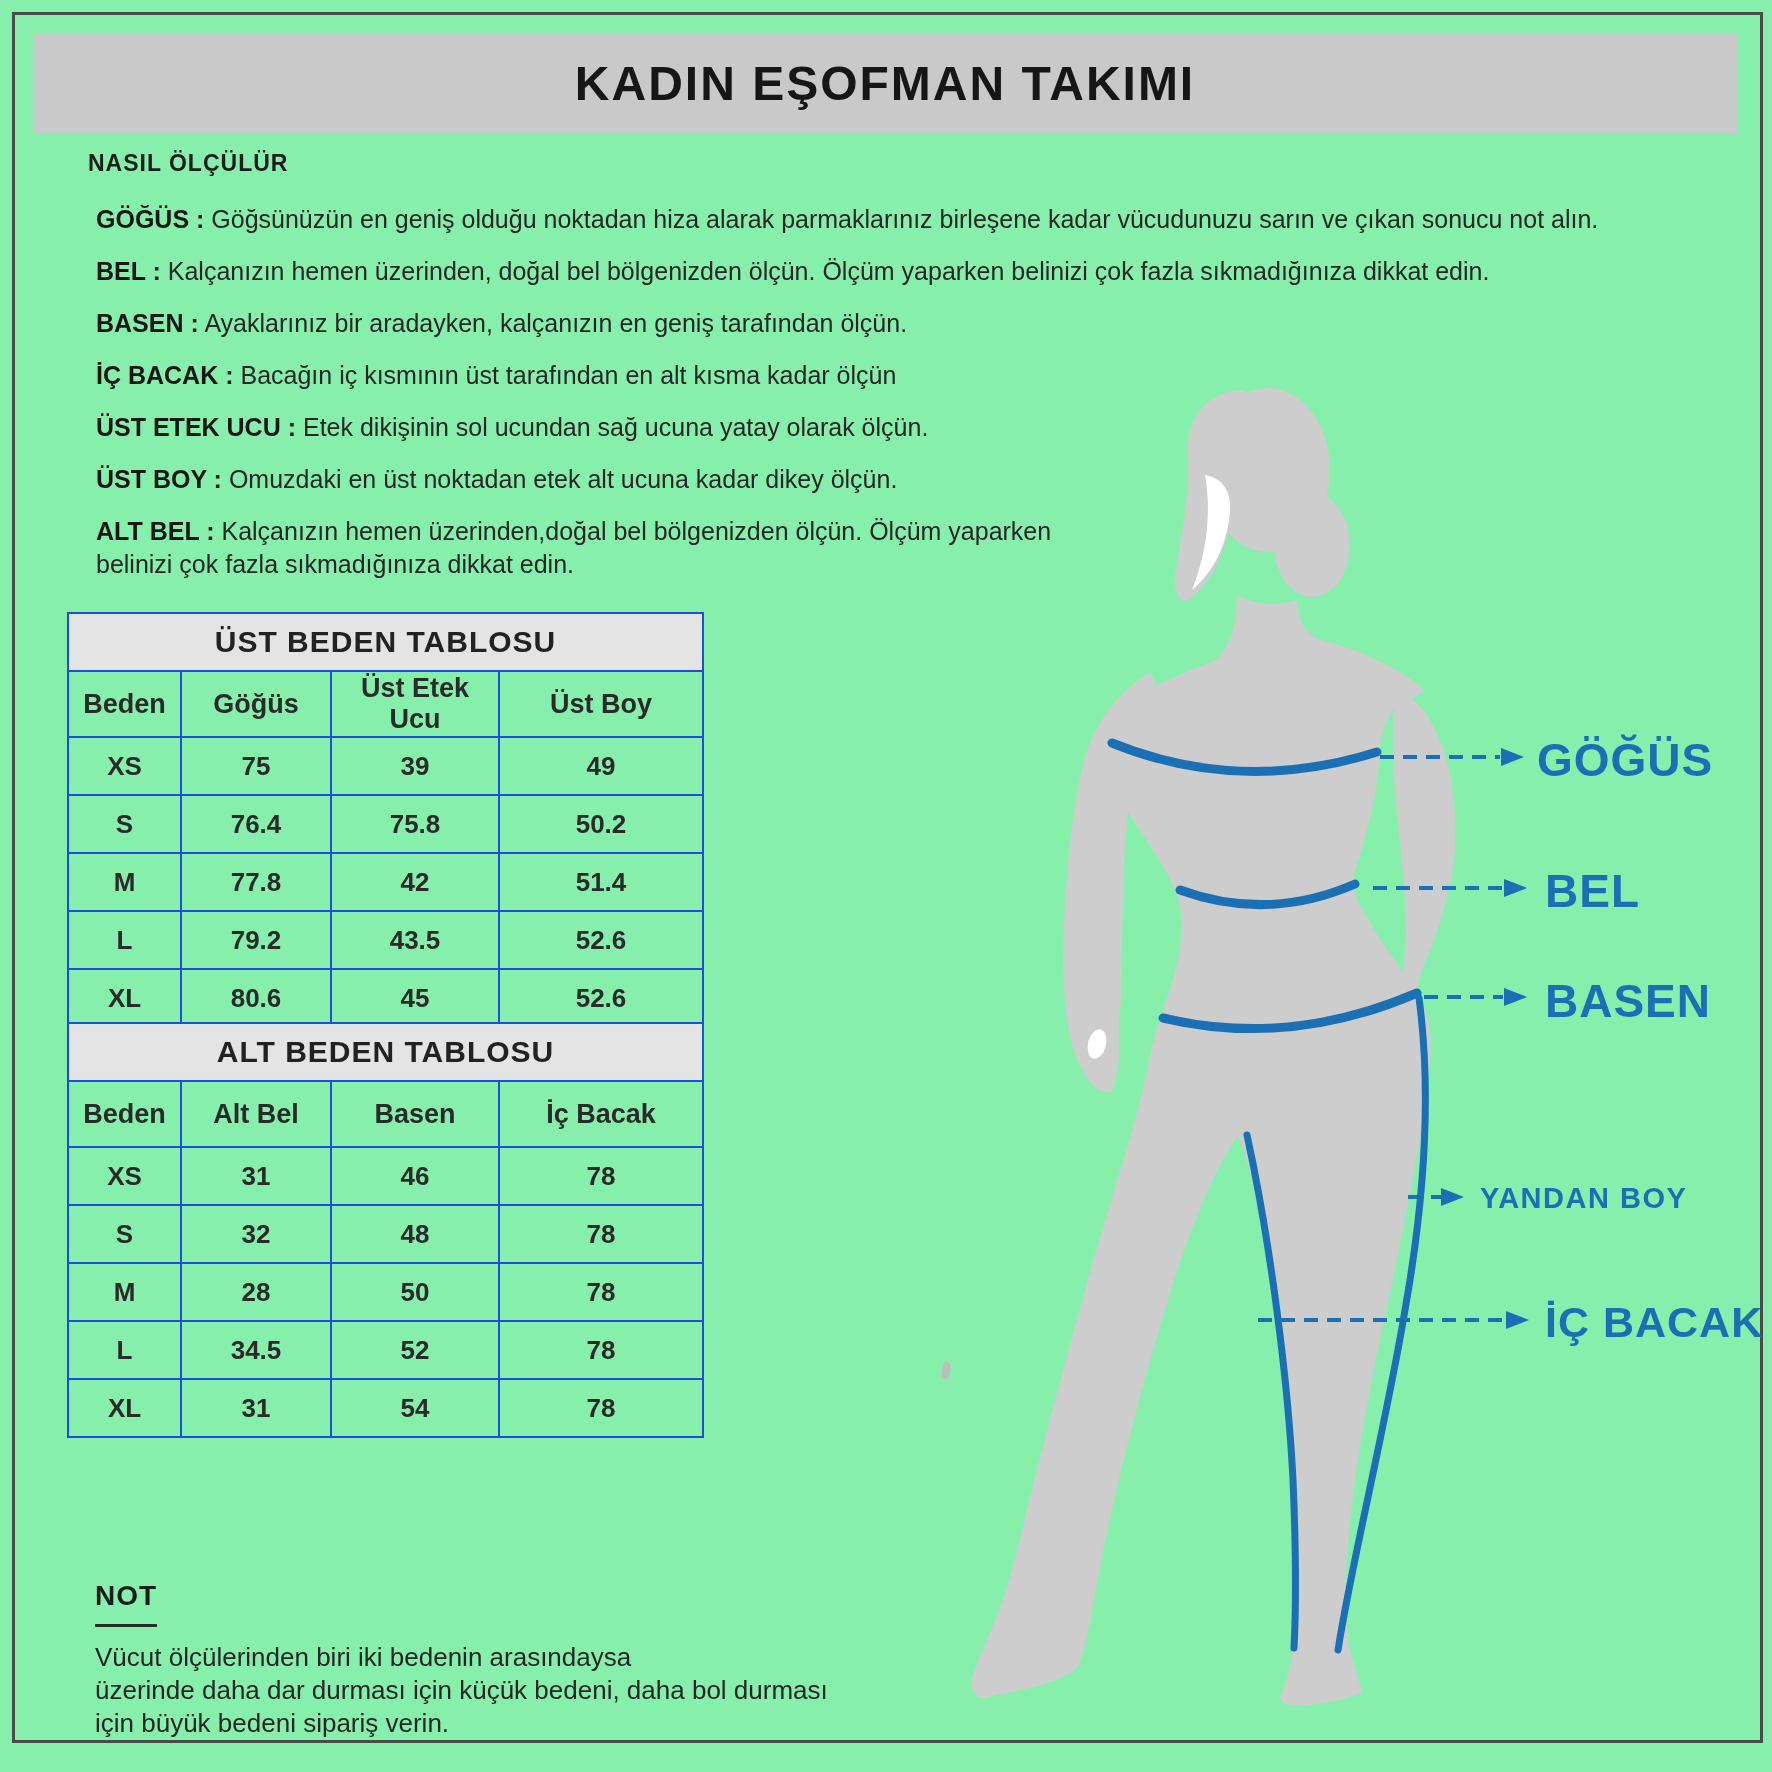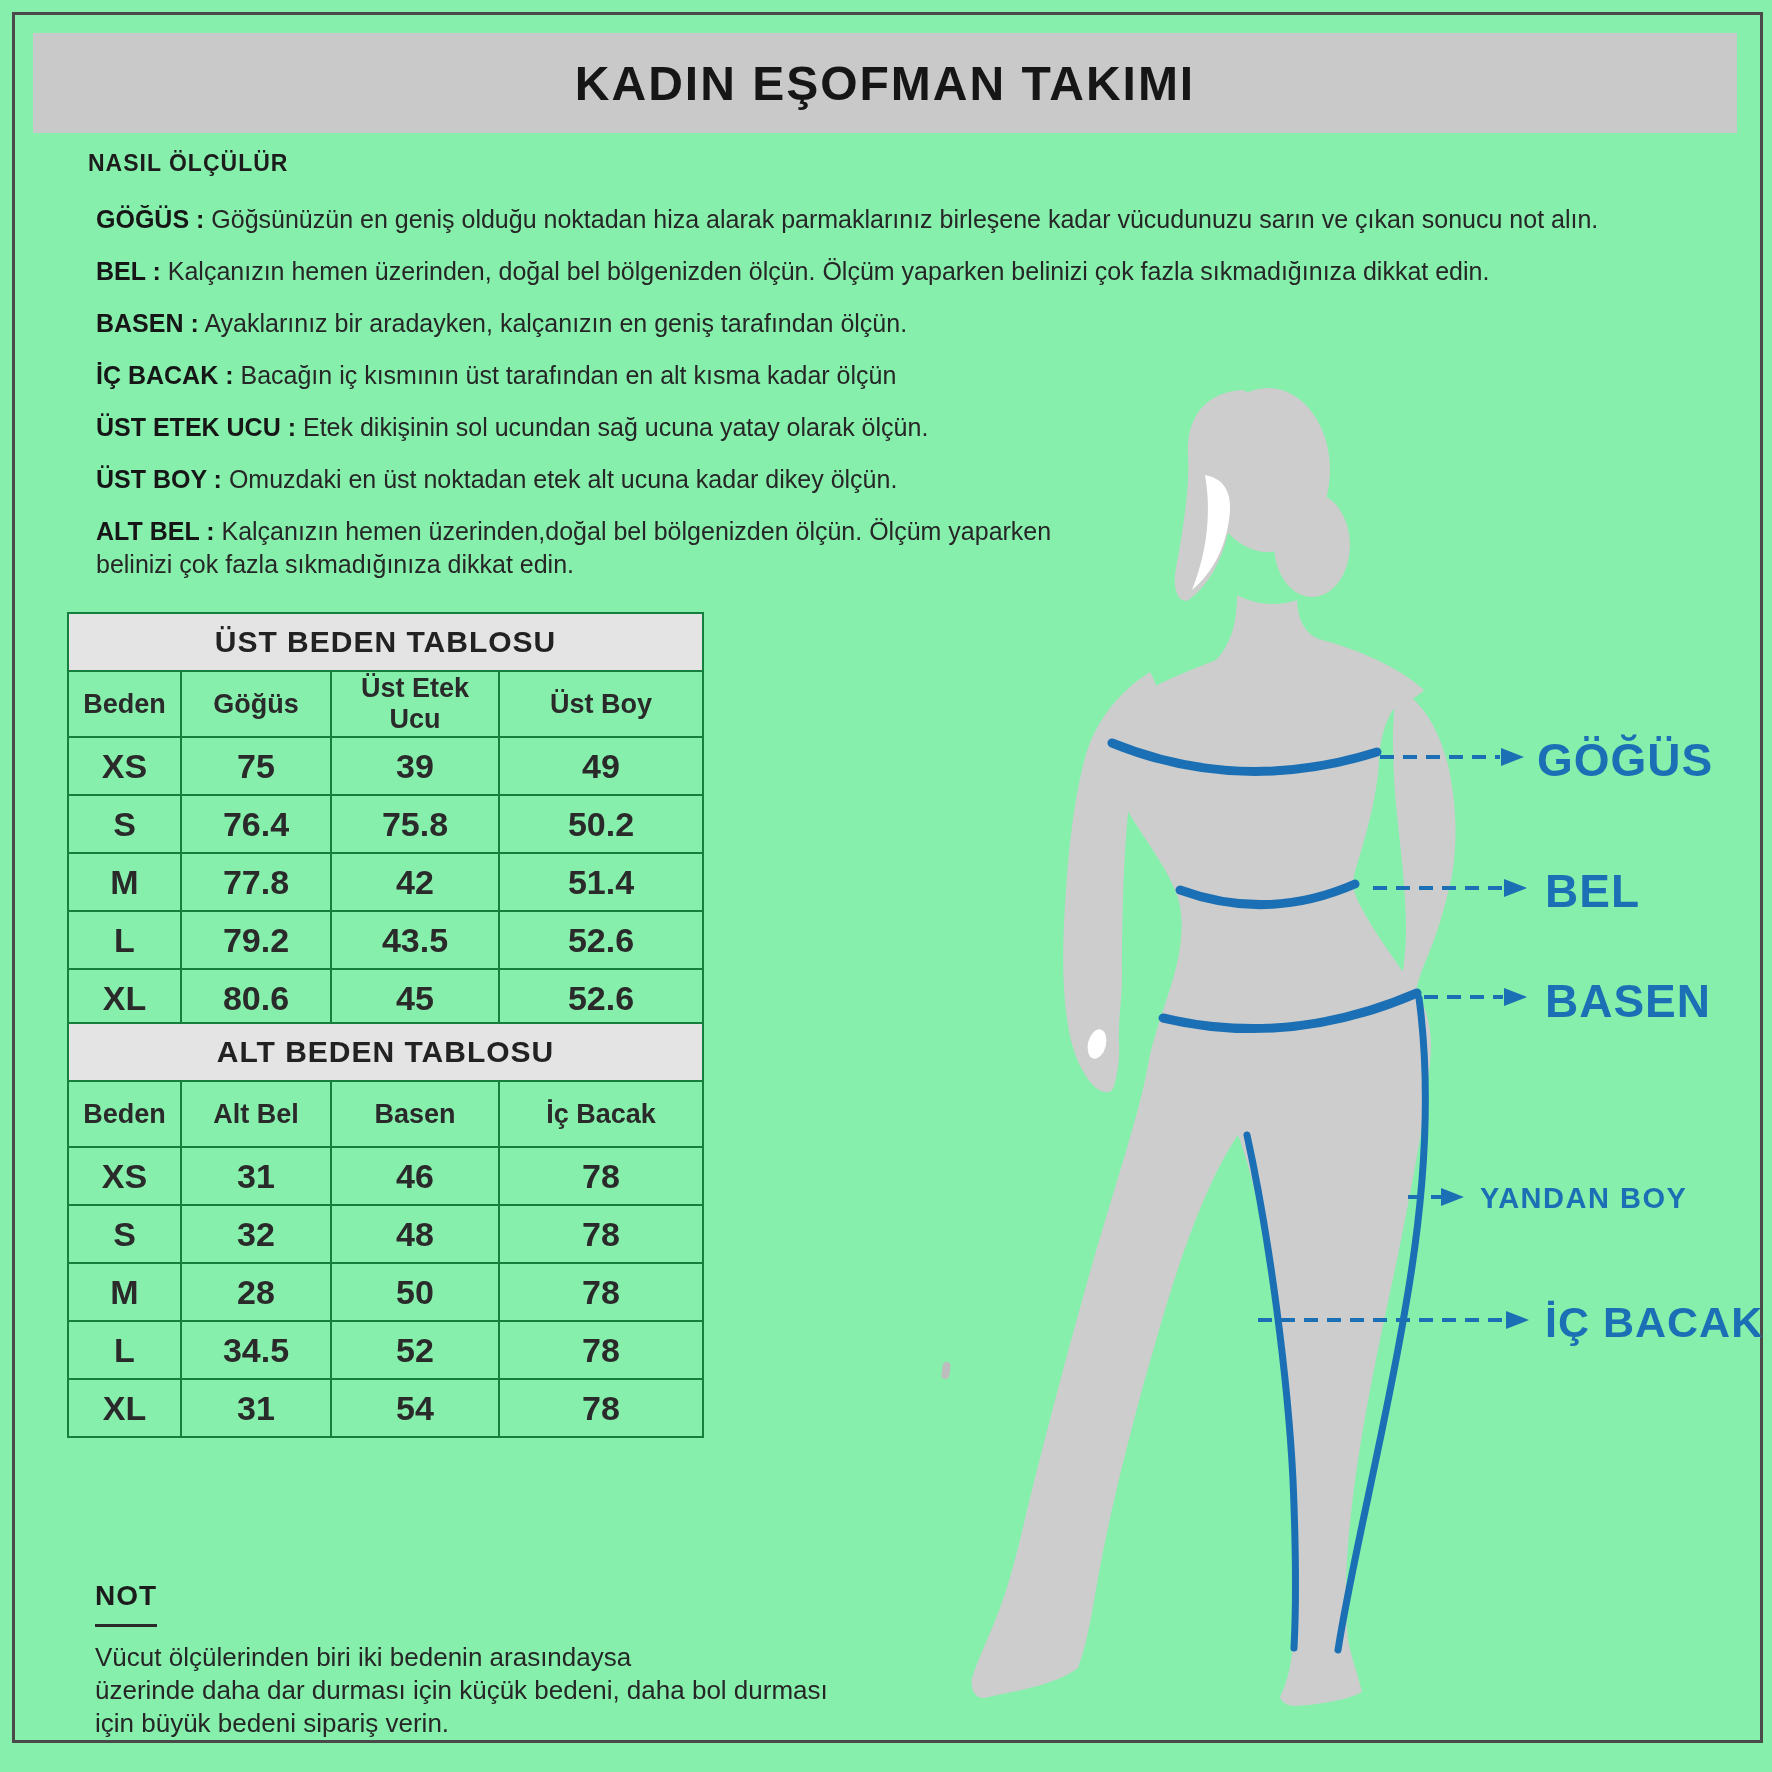--- a/index.html
+++ b/index.html
@@ -12,25 +12,25 @@
           display:flex;align-items:center;justify-content:center;}
   #banner .title{font-size:48px;font-weight:bold;letter-spacing:2px;color:#161616;}
   
   #howto{position:absolute;left:88px;top:150px;width:1640px;}
   #howto h2{margin:0 0 26px 0;font-size:23px;font-weight:bold;letter-spacing:1px;color:#1c1c1c;}
   .def{font-size:25px;line-height:33px;margin:0 0 19px 8px;color:#262626;}
   .def b{font-weight:bold;color:#161616;}
   .def.wrap{max-width:1000px;}
   
   .size-table{position:absolute;left:67px;border-collapse:collapse;table-layout:fixed;width:635px;}
-  .size-table th,.size-table td{border:2px solid #15803d;text-align:center;vertical-align:middle;
+  .size-table th,.size-table td{border:2px solid #1d4ed8;text-align:center;vertical-align:middle;
        font-weight:bold;color:#2a2a2a;}
   .size-table .band th{background:#e4e4e4;height:54px;font-size:30px;letter-spacing:1px;color:#222;}
   .size-table .head td{height:62px;font-size:27px;}
-  .size-table .row td{height:54px;font-size:34px;}
+  .size-table .row td{height:54px;font-size:26px;}
   #table-upper{top:612px;}
   #table-lower{top:1022px;}
   
   #figure-svg{position:absolute;left:880px;top:330px;width:892px;height:1442px;}
   
   .mlabel{position:absolute;font-weight:bold;letter-spacing:1px;white-space:nowrap;}
   #lbl-chest{left:1537px;top:733px;font-size:46px;}
   #lbl-waist{left:1545px;top:864px;font-size:46px;}
   #lbl-hip{left:1545px;top:974px;font-size:46px;}
   #lbl-side{left:1480px;top:1182px;font-size:29px;letter-spacing:1.5px;}

